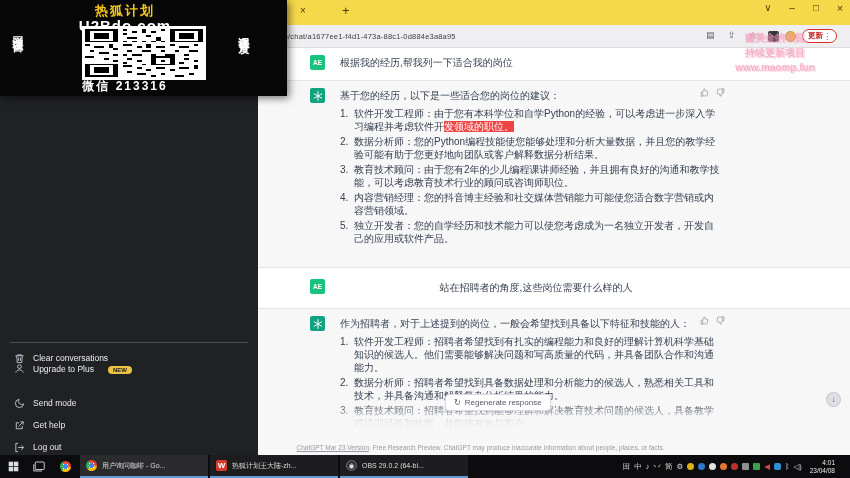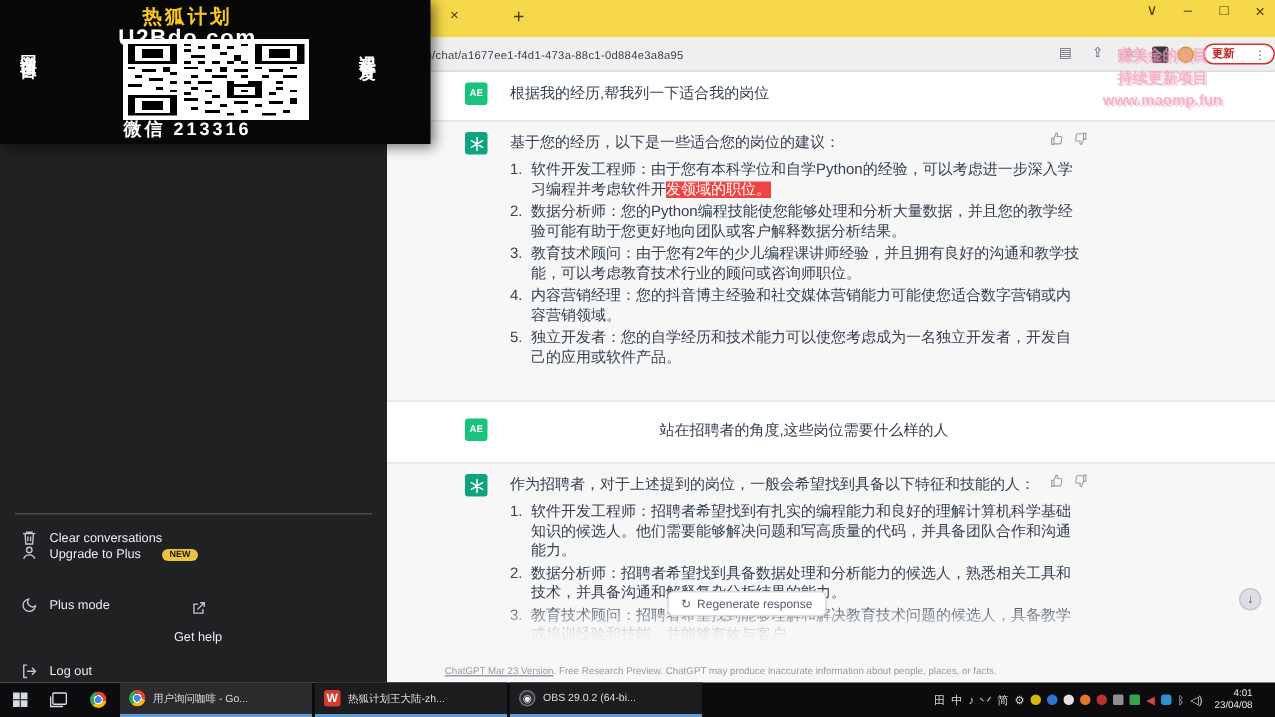--- a/index.html
+++ b/index.html
@@ -9,21 +9,21 @@
   
   .tabbar{position:absolute;left:0;top:0;width:850px;height:25px;background:#f6d84b;z-index:5;}
   .tab-close{position:absolute;left:300px;top:5px;font-size:10px;color:#4a3d08;cursor:pointer;}
   .new-tab{position:absolute;left:342px;top:3px;font-size:13px;color:#4a3d08;}
   .winctl{position:absolute;top:2px;font-size:10px;color:#4a3d08;width:20px;text-align:center;}
   .addressbar{position:absolute;left:0;top:25px;width:850px;height:23px;background:#efeff1;border-bottom:1px solid #dcdcde;z-index:5;}
   .url{position:absolute;left:230px;top:7px;font-size:7.5px;color:#3c4043;letter-spacing:.2px;white-space:nowrap;}
   .abar-ico{position:absolute;top:5px;font-size:9px;color:#5f6368;}
   .ext-sq{position:absolute;left:768px;top:6px;width:11px;height:11px;border-radius:2px;background:#35363a;}
   .profile-dot{position:absolute;left:785px;top:6px;width:11px;height:11px;border-radius:50%;background:#e8b931;border:1px solid #c99e20;}
-  .update-pill{position:absolute;left:802px;top:4px;height:14px;border:1px solid #d93025;border-radius:8px;padding:0 5px;display:flex;align-items:center;gap:13px;background:#fff;}
+  .update-pill{position:absolute;left:802px;top:4px;height:14px;border:1px solid #d93025;border-radius:8px;padding:0 5px;display:flex;align-items:center;gap:0;background:#fff;}
   .update-pill .utxt{font-size:7.5px;color:#c5221f;font-weight:bold;}
   .update-pill .dots{font-size:8px;color:#5f6368;}
 
   
   .sidebar{position:absolute;left:0;top:48px;width:258px;height:407px;background:#202123;z-index:4;}
   .sb-div{position:absolute;left:10px;right:10px;top:294px;height:1px;background:#4d4d4f;}
   .sb-item{position:absolute;left:8px;width:242px;height:20px;display:flex;align-items:center;gap:8px;padding-left:6px;border-radius:4px;color:#ececf1;font-size:8.5px;cursor:pointer;}
   .sb-item svg{flex:none;}
   .badge-new{background:#e9c341;color:#1b1b1b;font-size:6px;font-weight:bold;border-radius:6px;padding:1px 5px;margin-left:6px;}
 
@@ -138,24 +138,24 @@
       <span>Upgrade to Plus</span>
       <span class="badge-new">NEW</span>
     </div>
 
     <div class="sb-item" style="top:345px;">
       <span>
           <svg width="11" height="11" viewBox="0 0 24 24" fill="none" stroke="#c5c5d2" stroke-width="2">
             <path d="M21 12.8A9 9 0 1 1 11.2 3a7 7 0 0 0 9.8 9.8z"></path>
           </svg>
         </span>
-      <span>Plus mode</span>
-    </div>
-
-    <div class="sb-item" style="top:352px;flex-direction:column;">
+      <span>Send mode</span>
+    </div>
+
+    <div class="sb-item" style="top:367px;">
       <span>
           <svg width="11" height="11" viewBox="0 0 24 24" fill="none" stroke="#c5c5d2" stroke-width="2">
             <path d="M18 13v6H5V6h6M14 4h6v6M20 4 10 14"></path>
           </svg>
         </span>
       <span>Get help</span>
     </div>
 
     <div class="sb-item" style="top:389px;">
       <span>

